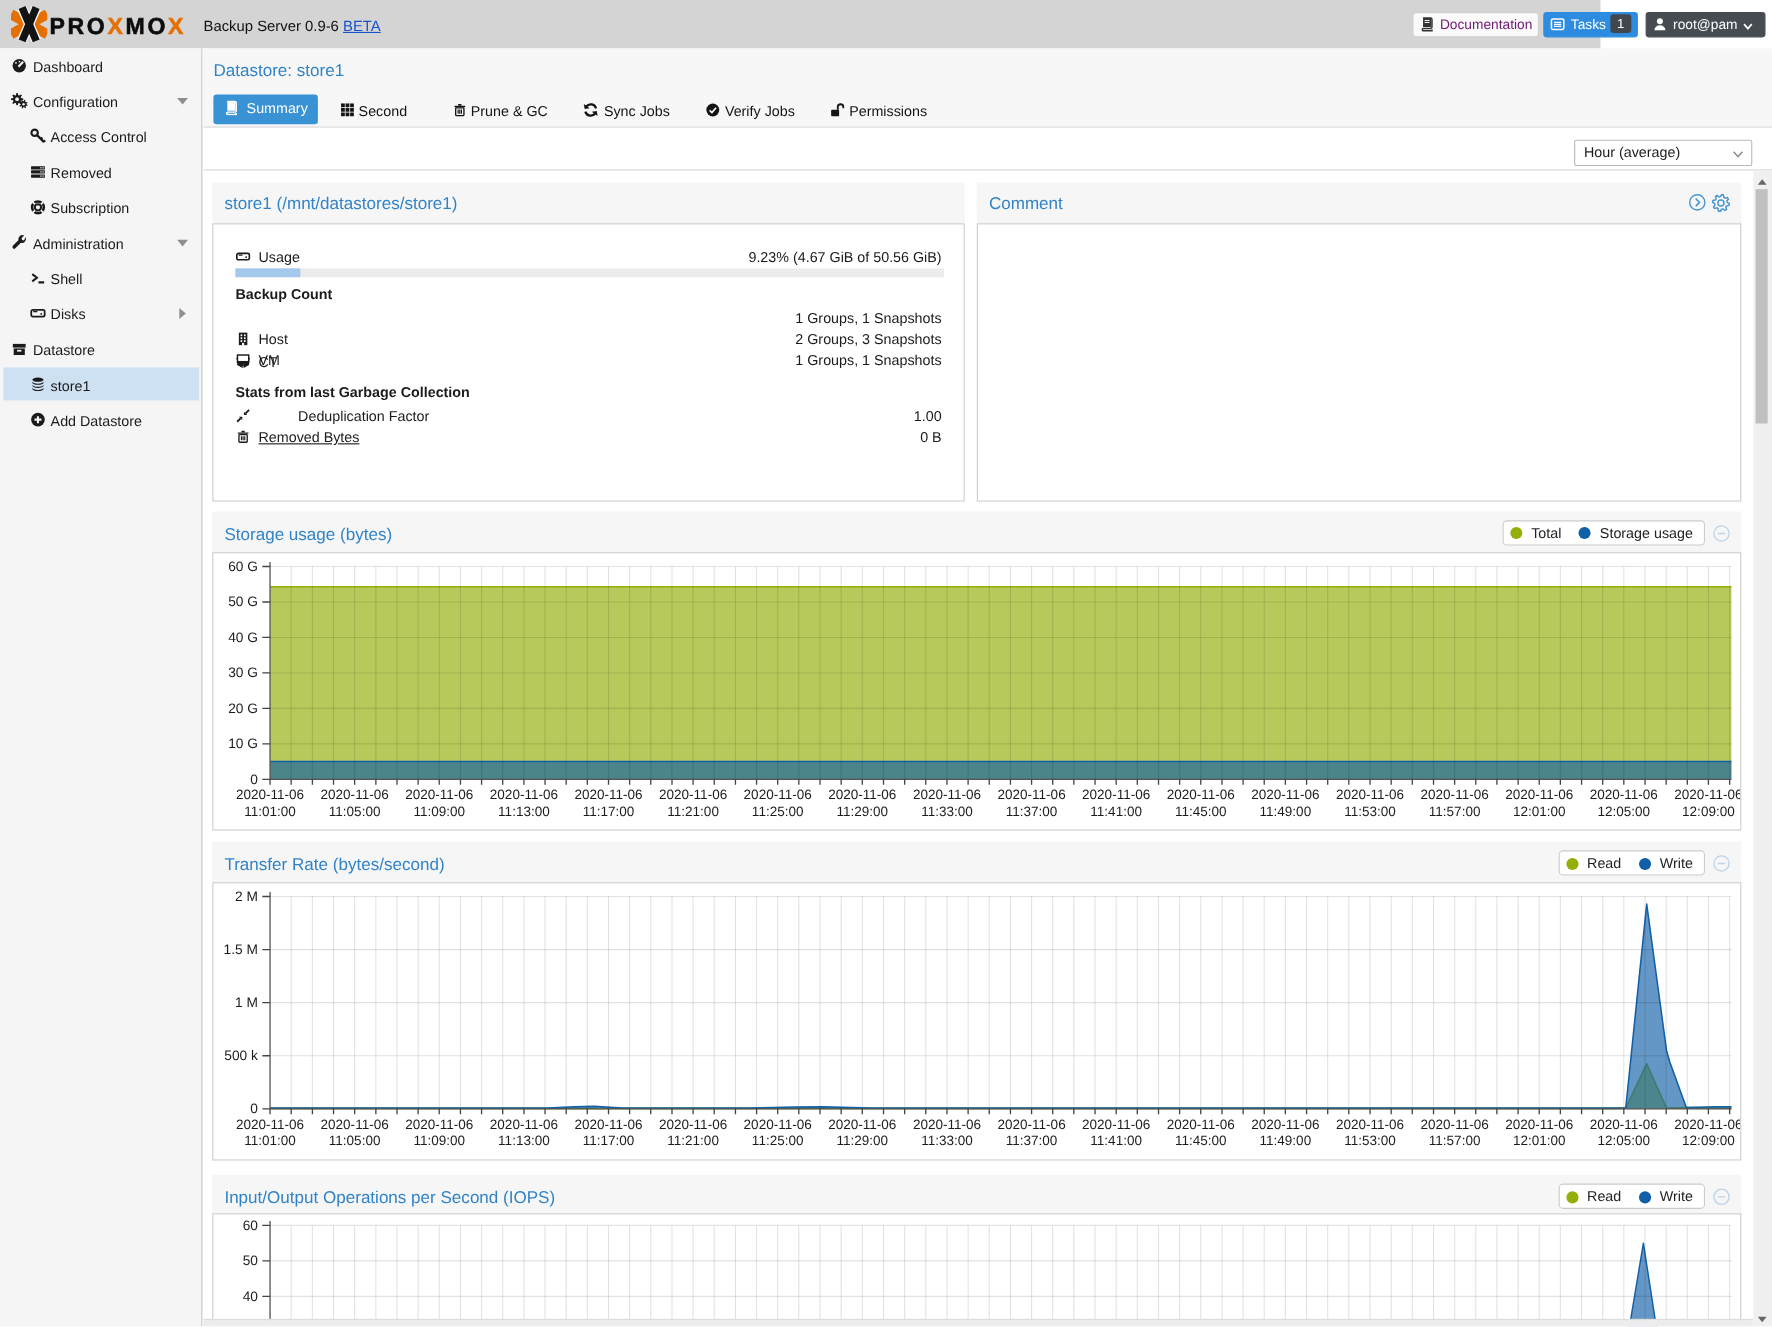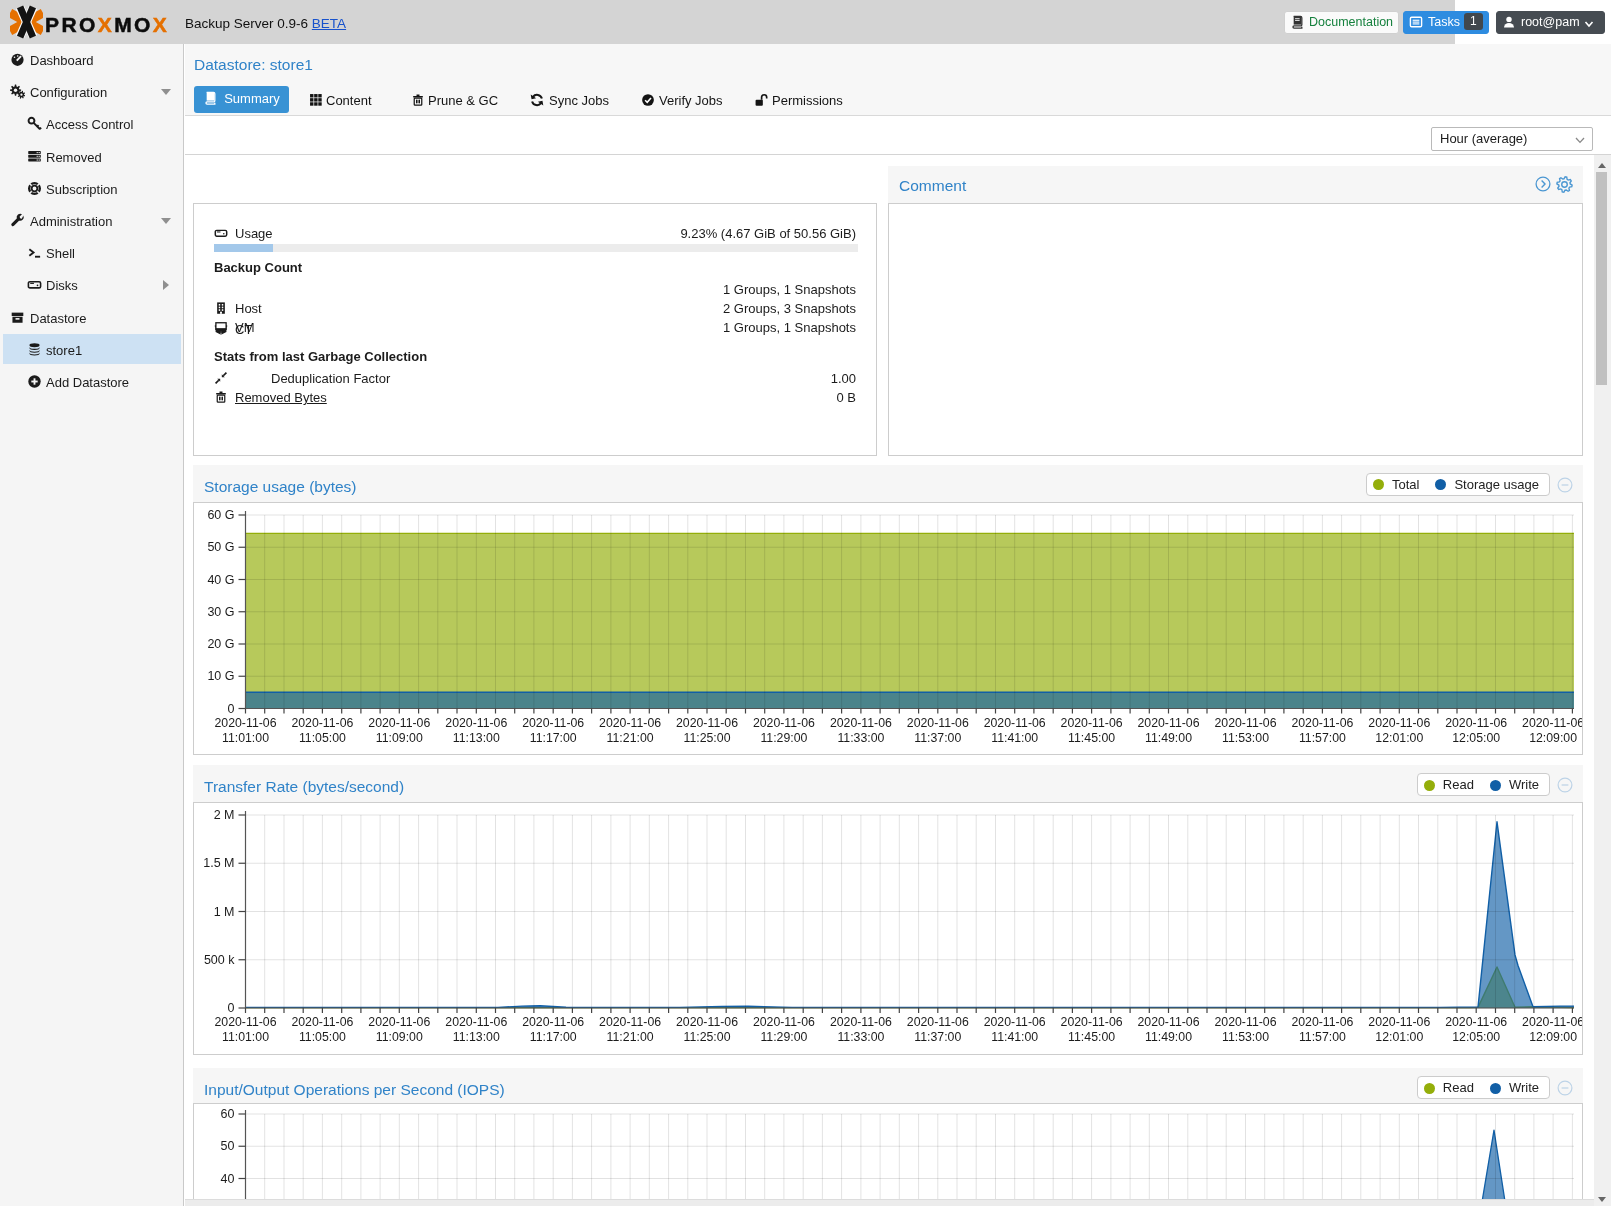--- a/index.html
+++ b/index.html
@@ -4,21 +4,21 @@
 * { margin:0; padding:0; box-sizing:border-box; }
 html,body { width:1611px; height:1206px; overflow:hidden; font-family:"Liberation Sans", sans-serif; font-size:13px; color:#1b1b1b; background:#fff; }
 .page { position:relative; width:1611px; height:1206px; }
 .topbar { position:absolute; left:0; top:0; width:1455px; height:44px; background:#d4d4d4; }
 .brand { position:absolute; left:45px; top:13px; font-weight:bold; font-size:21px; letter-spacing:2.4px; color:#0c0c0c; -webkit-text-stroke-width:0.5px; }
 .brand .ox { color:#E57000; }
 .vertxt { position:absolute; left:185px; top:16px; font-size:13.5px; color:#111; }
 .beta { color:#1752cc; text-decoration:underline; font-size:13.5px; }
 .tbtn { position:absolute; top:11px; height:23px; border-radius:3px; font-size:12.5px; line-height:21px; padding:0 5px; white-space:nowrap; }
 .tbtn svg { vertical-align:-3px; margin-right:5px; }
-.doc { left:1284px; background:#fafafa; color:#15803d; border:1px solid #d0d0d0; }
+.doc { left:1284px; background:#fafafa; color:#701a75; border:1px solid #d0d0d0; }
 .tasks { left:1403px; background:#2e8ce0; color:#fff; border:1px solid #2e8ce0; }
 .badge { display:inline-block; background:#41474d; color:#fff; border-radius:3px; padding:0 6px; margin-left:4px; font-size:12px; line-height:17px; vertical-align:1px; }
 .userbtn { left:1496px; background:#464c52; color:#fff; border:1px solid #464c52; }
 .sidebar { position:absolute; left:0; top:44px; width:184px; height:1162px; background:#f5f5f5; border-right:1px solid #c9c9c9; }
 .srow { position:relative; height:32.2px; }
 .sic { position:absolute; top:8px; }
 .slb { position:absolute; top:9px; }
 .sarr { position:absolute; right:12px; top:13px; width:0; height:0; }
 .arr-d { border-left:5.5px solid transparent; border-right:5.5px solid transparent; border-top:6.5px solid #8f8f8f; }
 .arr-r { border-top:5.5px solid transparent; border-bottom:5.5px solid transparent; border-left:6.5px solid #8f8f8f; margin-top:-2.5px; margin-right:2px; }
@@ -198,21 +198,21 @@
         <rect x="1.2" y="1.2" width="3.9" height="3.9" fill="#141414"></rect>
         <rect x="1.2" y="5.9" width="3.9" height="3.9" fill="#141414"></rect>
         <rect x="1.2" y="10.6" width="3.9" height="3.9" fill="#141414"></rect>
         <rect x="5.9" y="1.2" width="3.9" height="3.9" fill="#141414"></rect>
         <rect x="5.9" y="5.9" width="3.9" height="3.9" fill="#141414"></rect>
         <rect x="5.9" y="10.6" width="3.9" height="3.9" fill="#141414"></rect>
         <rect x="10.6" y="1.2" width="3.9" height="3.9" fill="#141414"></rect>
         <rect x="10.6" y="5.9" width="3.9" height="3.9" fill="#141414"></rect>
         <rect x="10.6" y="10.6" width="3.9" height="3.9" fill="#141414"></rect>
       </svg></span>
-    <span class="tabtx" style="left:326px">Content</span>
+    <span class="tabtx" style="left:326px">Second</span>
     <span class="tabic" style="left:411px"><svg width="14" height="14" viewBox="0 0 16 16">
         <path d="M2.5 4.3 h11 M6.3 2.6 h3.4" fill="none" stroke="#141414" stroke-width="1.5"></path>
         <rect x="3.7" y="5.8" width="8.6" height="8" rx="0.8" fill="none" stroke="#141414" stroke-width="1.4"></rect>
         <line x1="6.3" y1="7.6" x2="6.3" y2="11.8" stroke="#141414" stroke-width="1.2"></line>
         <line x1="8" y1="7.6" x2="8" y2="11.8" stroke="#141414" stroke-width="1.2"></line>
         <line x1="9.7" y1="7.6" x2="9.7" y2="11.8" stroke="#141414" stroke-width="1.2"></line>
       </svg></span>
     <span class="tabtx" style="left:428px">Prune &amp; GC</span>
     <span class="tabic" style="left:530px"><svg width="14" height="14" viewBox="0 0 16 16">
         <path d="M13.6 6.3 A5.8 5.8 0 0 0 3.4 4.4" fill="none" stroke="#141414" stroke-width="2.3"></path>
@@ -229,20 +229,23 @@
     <span class="tabic" style="left:754px"><svg width="14" height="14" viewBox="0 0 16 16">
         <path d="M8.7 7.8 V4.9 a2.9 2.9 0 0 1 5.8 0 V6.3" fill="none" stroke="#141414" stroke-width="1.9"></path>
         <rect x="1.8" y="7.8" width="8.3" height="6.7" rx="1.1" fill="#141414"></rect>
       </svg></span>
     <span class="tabtx" style="left:772px">Permissions</span>
 <div class="toolbar"></div>
 <div class="combo">Hour (average)<svg width="12" height="12" viewBox="0 0 12 12" style="position:absolute;right:6px;top:6px;">
         <polyline points="2,4 6,8.4 10,4" fill="none" stroke="#888" stroke-width="1.3"></polyline>
       </svg></div>
 
+<div class="panelhead" style="left:193px;top:166px;width:684px;">
+      <span class="pt">store1 (/mnt/datastores/store1)</span>
+    </div>
 <div class="panelbody" style="left:193px;top:203px;width:684px;height:253px;">
   <div style="position:absolute;left:20px;top:22px;height:16px;"><span style="display:inline-block;vertical-align:-2px;margin-right:7px;"><svg width="14" height="14" viewBox="0 0 16 16">
             <rect x="1.5" y="5" width="13" height="6.6" rx="1.6" fill="none" stroke="#1b1b1b" stroke-width="1.7"></rect>
             <circle cx="11.2" cy="8.9" r="0.9" fill="#1b1b1b"></circle>
             <line x1="3.4" y1="6.8" x2="7.4" y2="6.8" stroke="#1b1b1b" stroke-width="1.2"></line>
           </svg></span><span style="font-weight:normal;">Usage</span></div>
       <div style="position:absolute;right:20px;top:22px;height:16px;">9.23% (4.67 GiB of 50.56 GiB)</div>
   <div style="position:absolute;left:20px;top:40px;width:644px;height:8px;background:#ececec;">
         <div style="width:59px;height:8px;background:#a3c8ea;"></div>
       </div>

